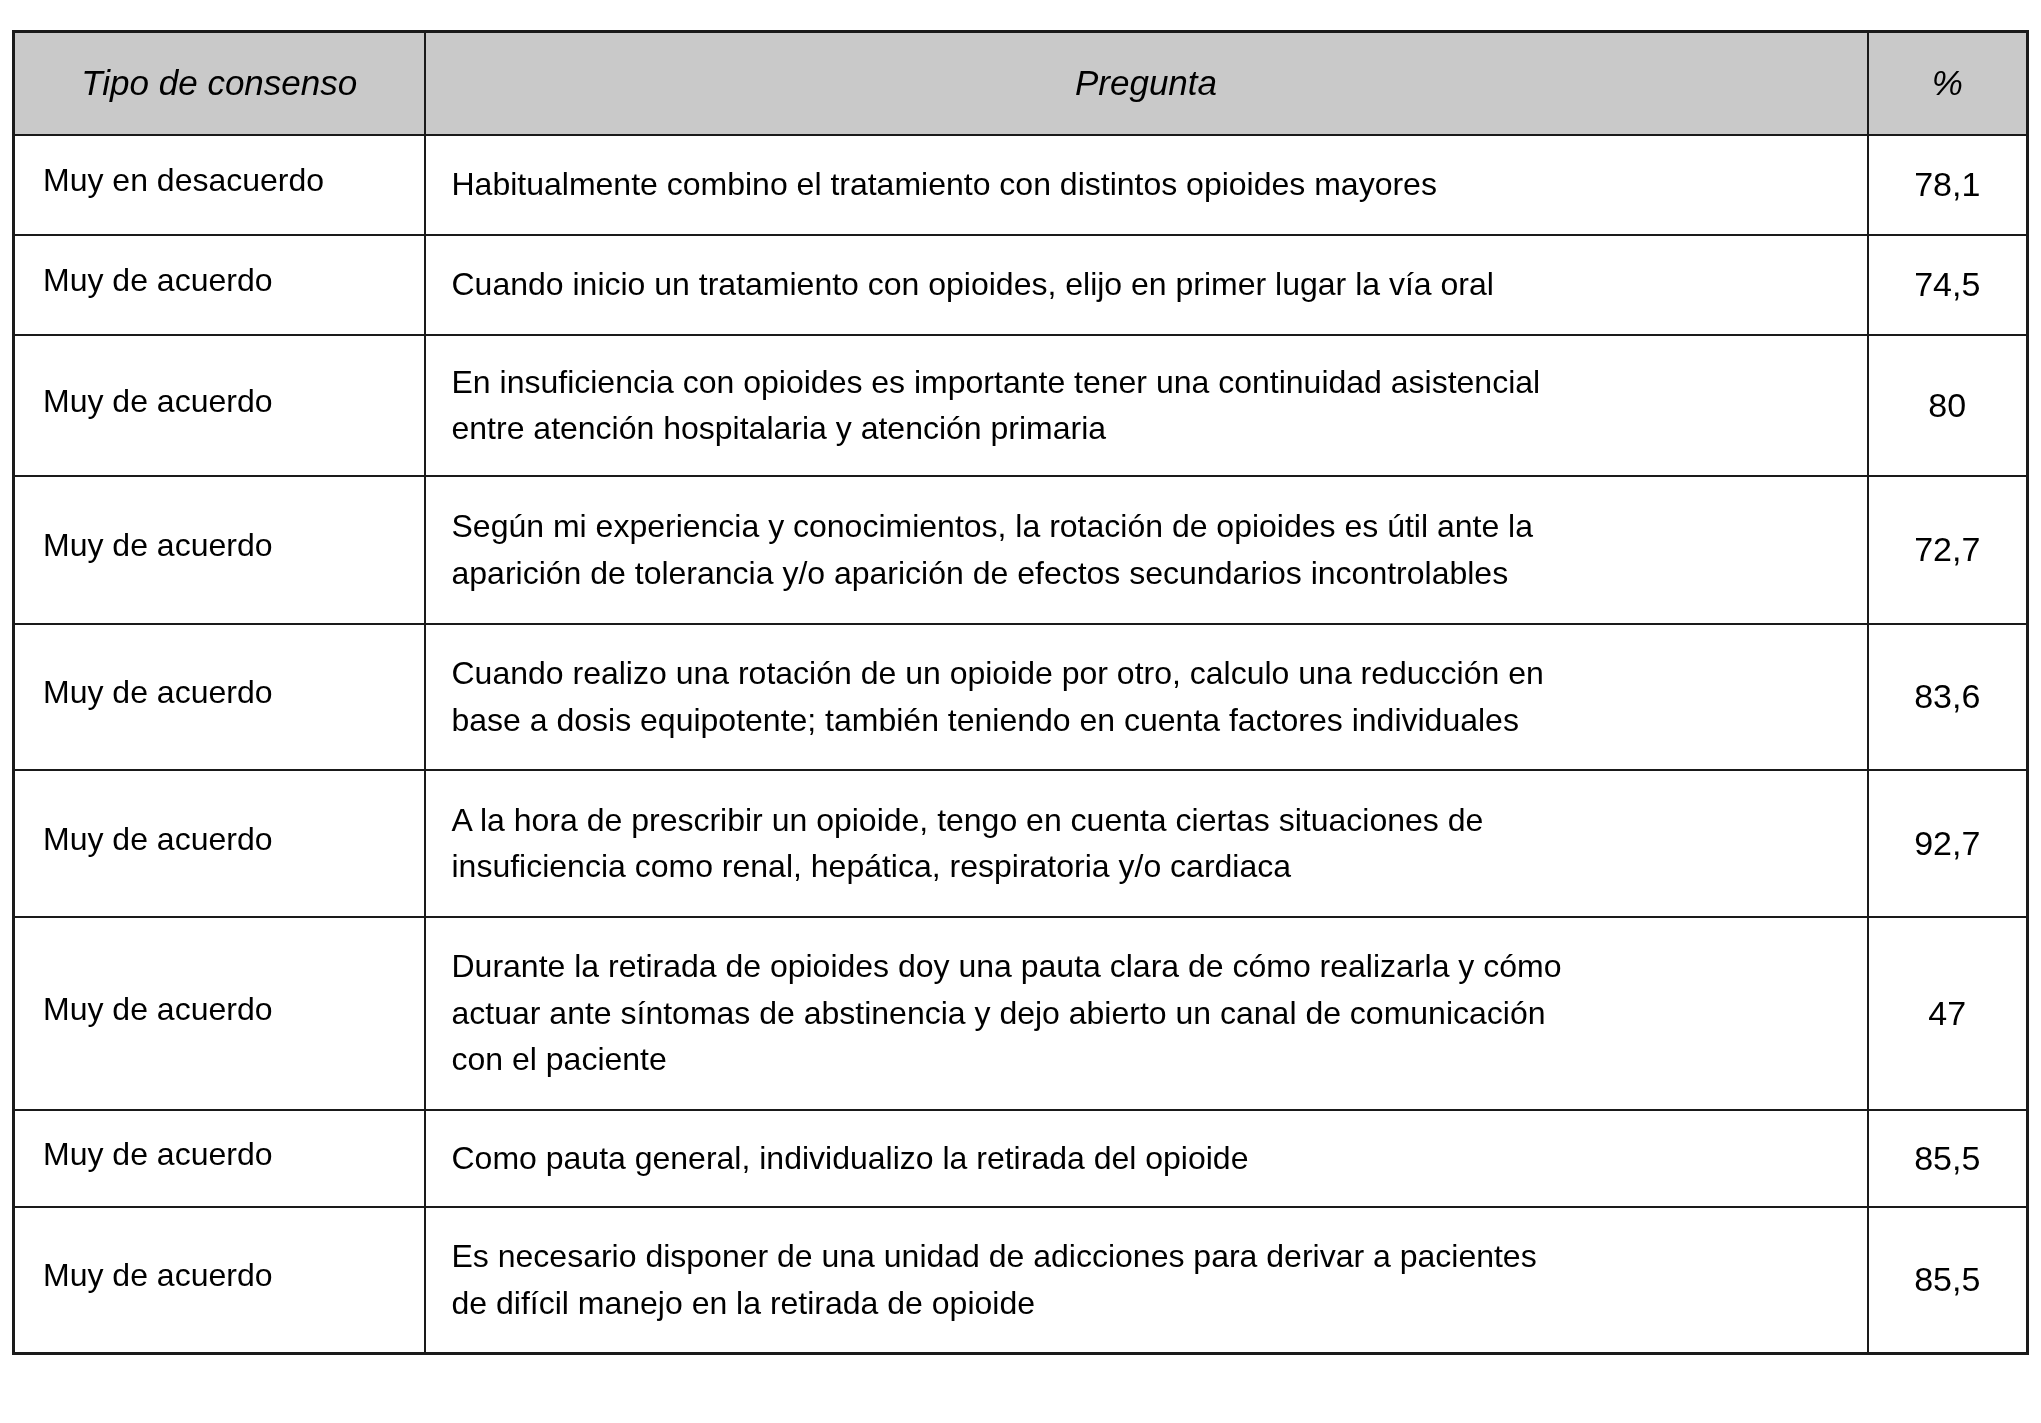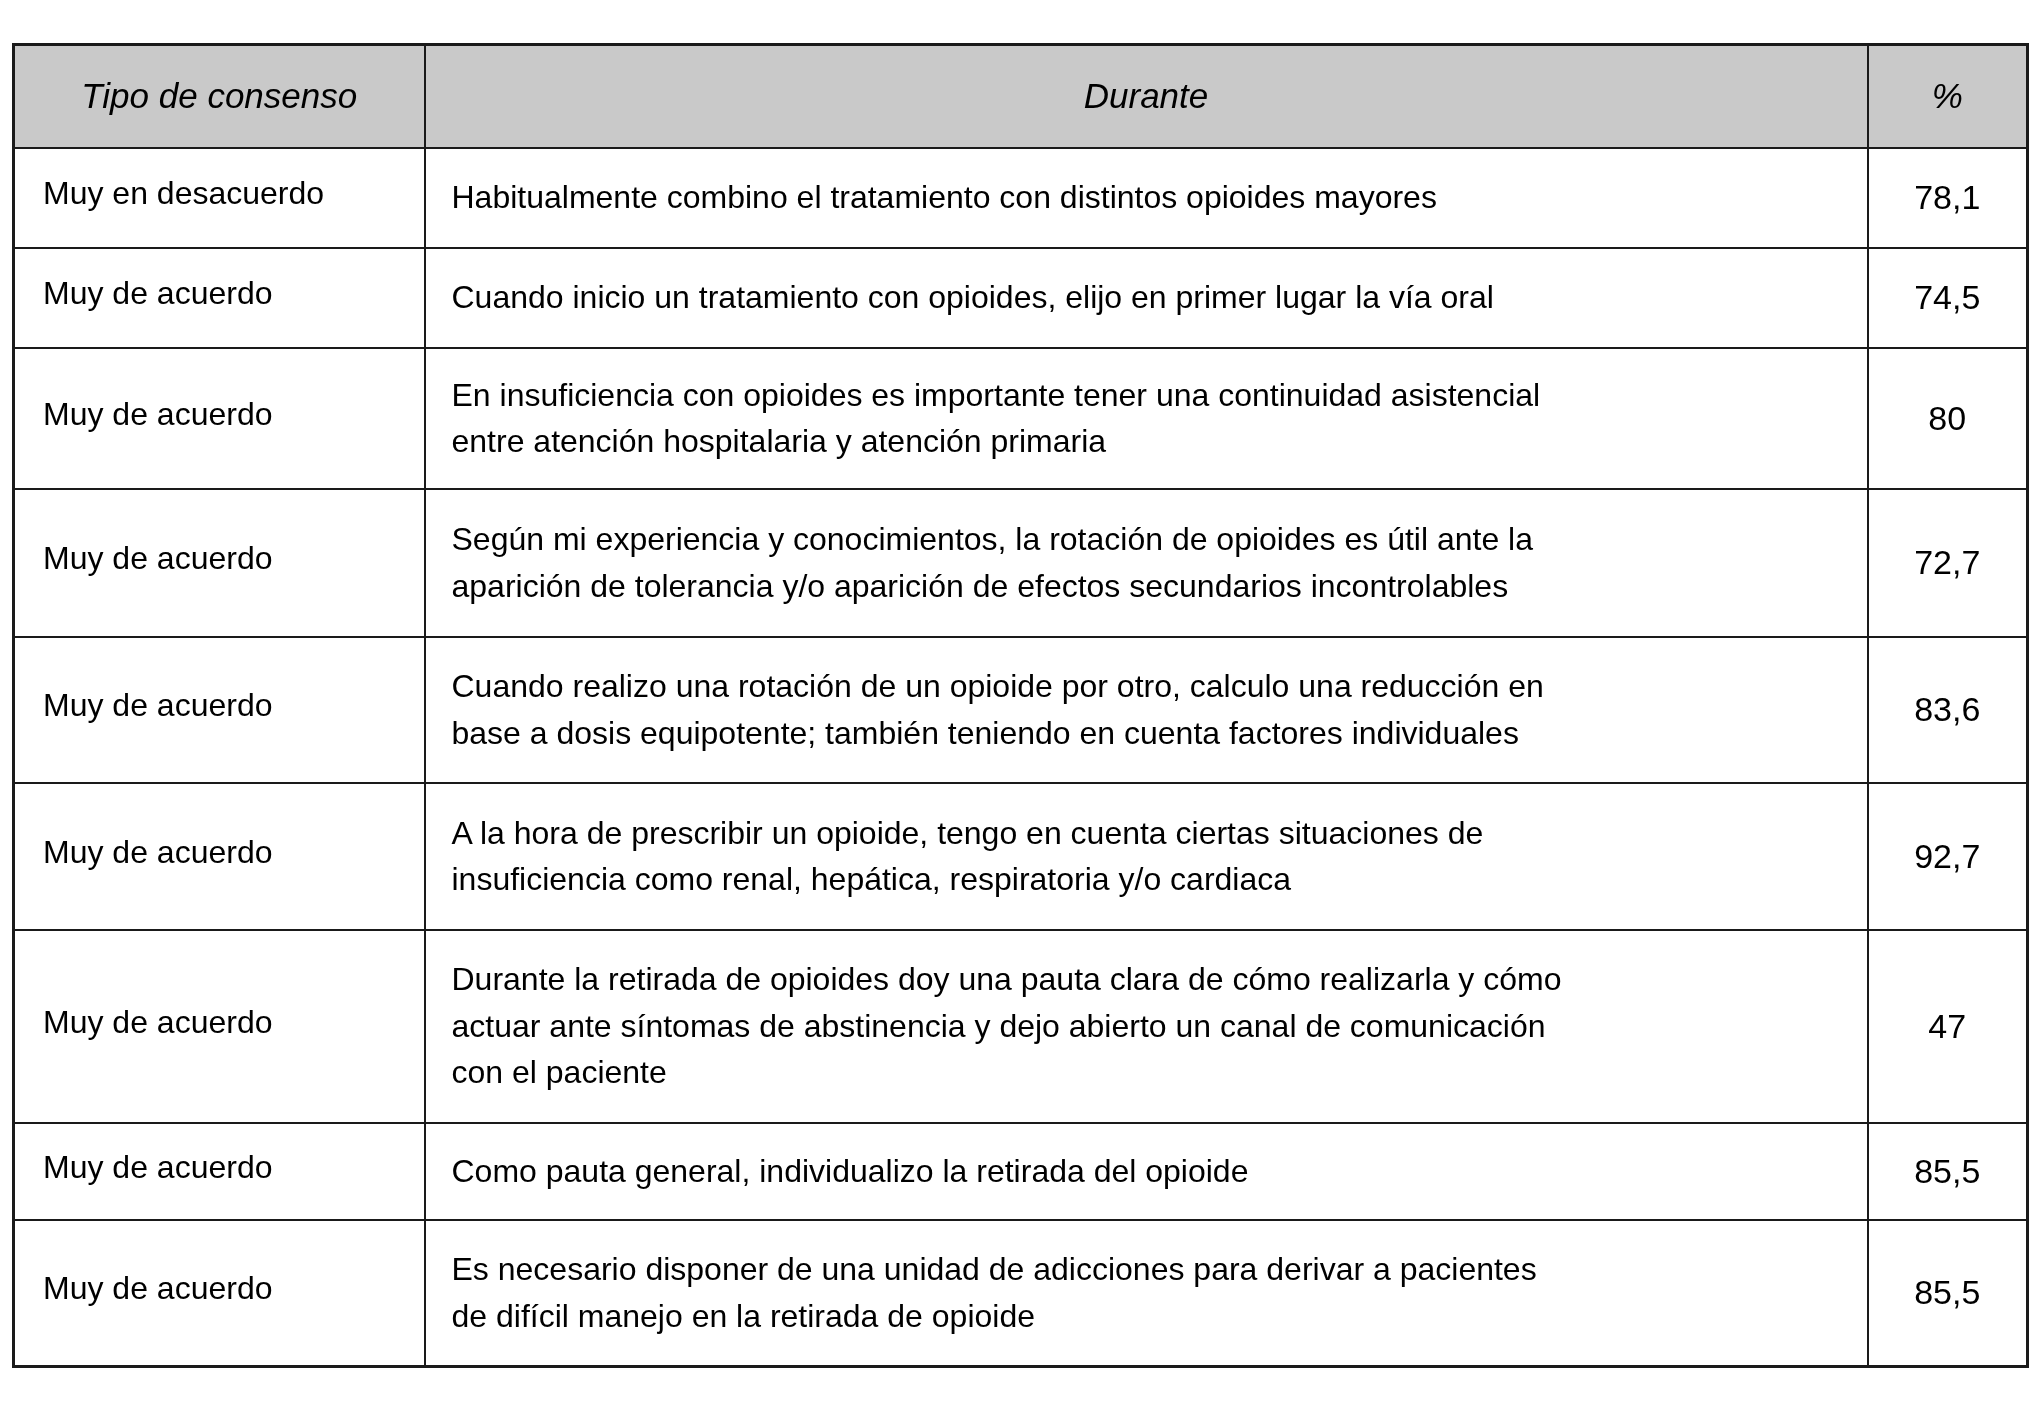--- a/index.html
+++ b/index.html
@@ -30,21 +30,21 @@
     font-weight: bold;
   }
   .table-title .title-text {
     color: #1a1a1a;
     font-weight: 400;
   }
   table.consensus-table {
     border-collapse: collapse;
     table-layout: fixed;
     width: 2014px;
-    margin: 43px auto 0 auto;
+    margin: 30px auto 0 auto;
     border: 3px solid #1a1a1a;
   }
   .consensus-table th,
   .consensus-table td {
     border: 2px solid #1a1a1a;
     vertical-align: middle;
   }
   .consensus-table thead tr { height: 103px; }
   .consensus-table thead th {
     background: #c9c9c9;
@@ -87,21 +87,21 @@
 
   <table class="consensus-table">
     <colgroup>
       <col style="width:411px">
       <col style="width:1443px">
       <col style="width:160px">
     </colgroup>
     <thead>
       <tr>
         <th>Tipo de consenso</th>
-        <th>Durante</th>
+        <th>Pregunta</th>
         <th>%</th>
       </tr>
     </thead>
     <tbody>
       <tr>
         <td class="cell-consenso">Muy en desacuerdo</td>
         <td class="cell-pregunta">Habitualmente combino el tratamiento con distintos opioides mayores</td>
         <td class="cell-pct">78,1</td>
       </tr>
       <tr>

